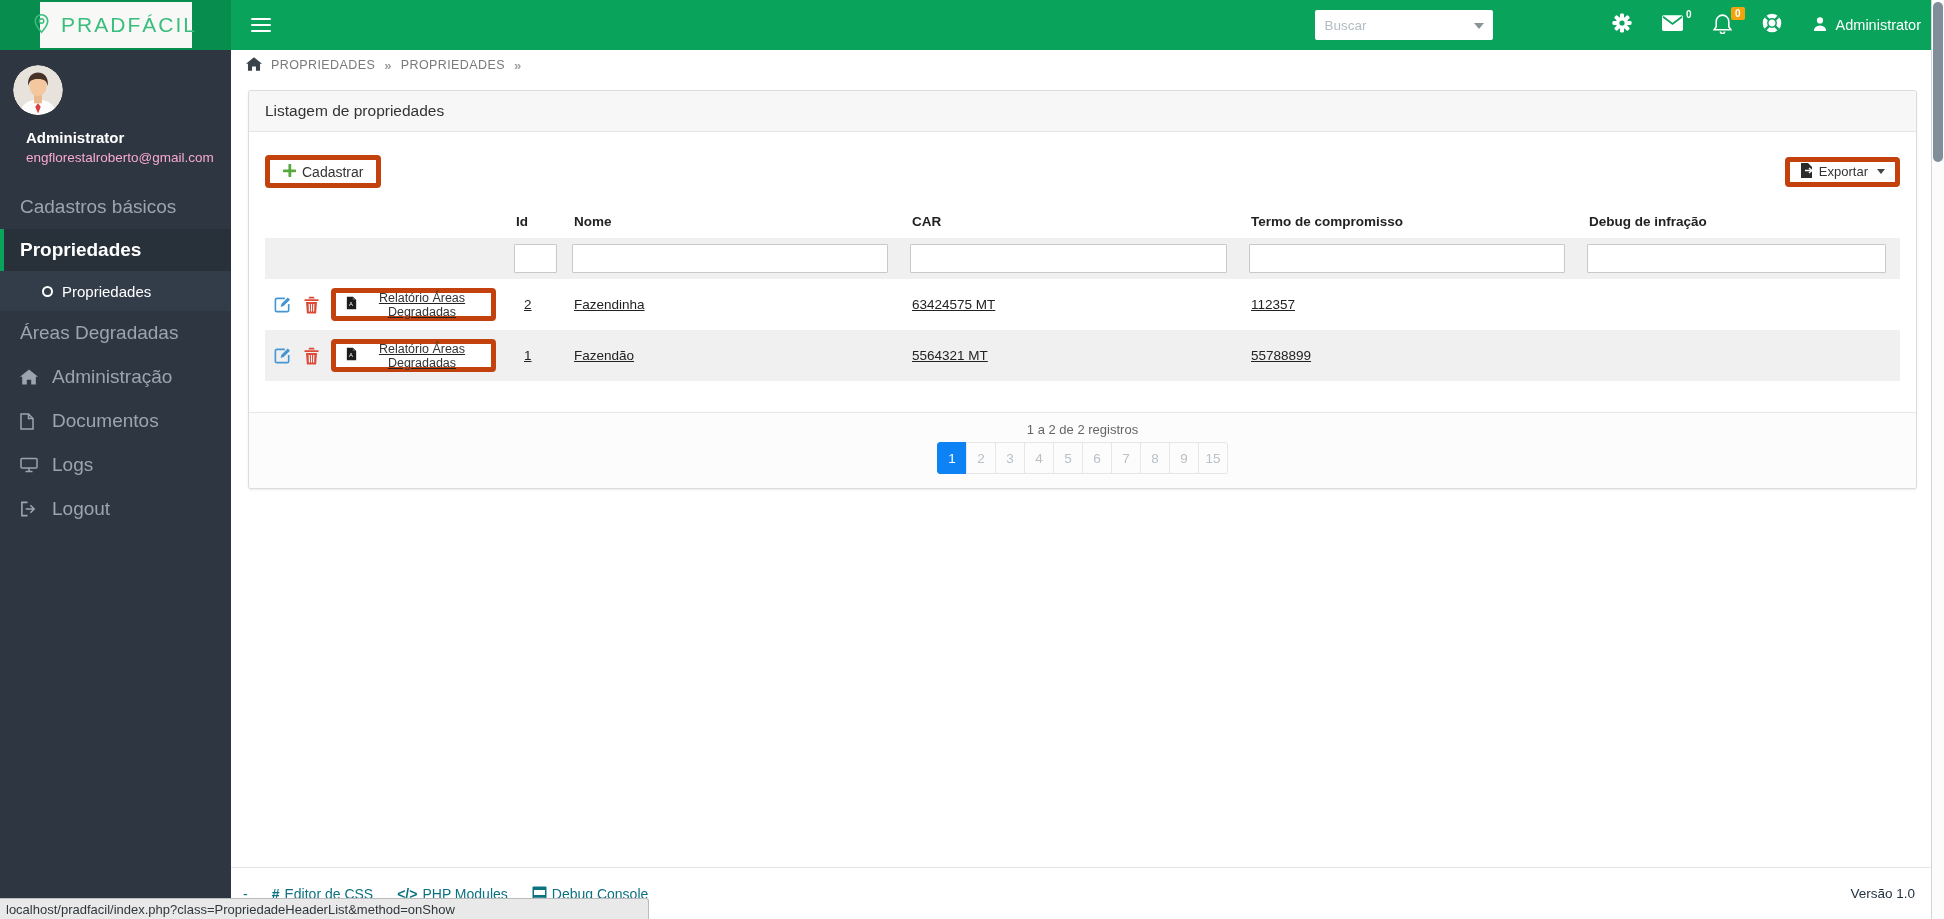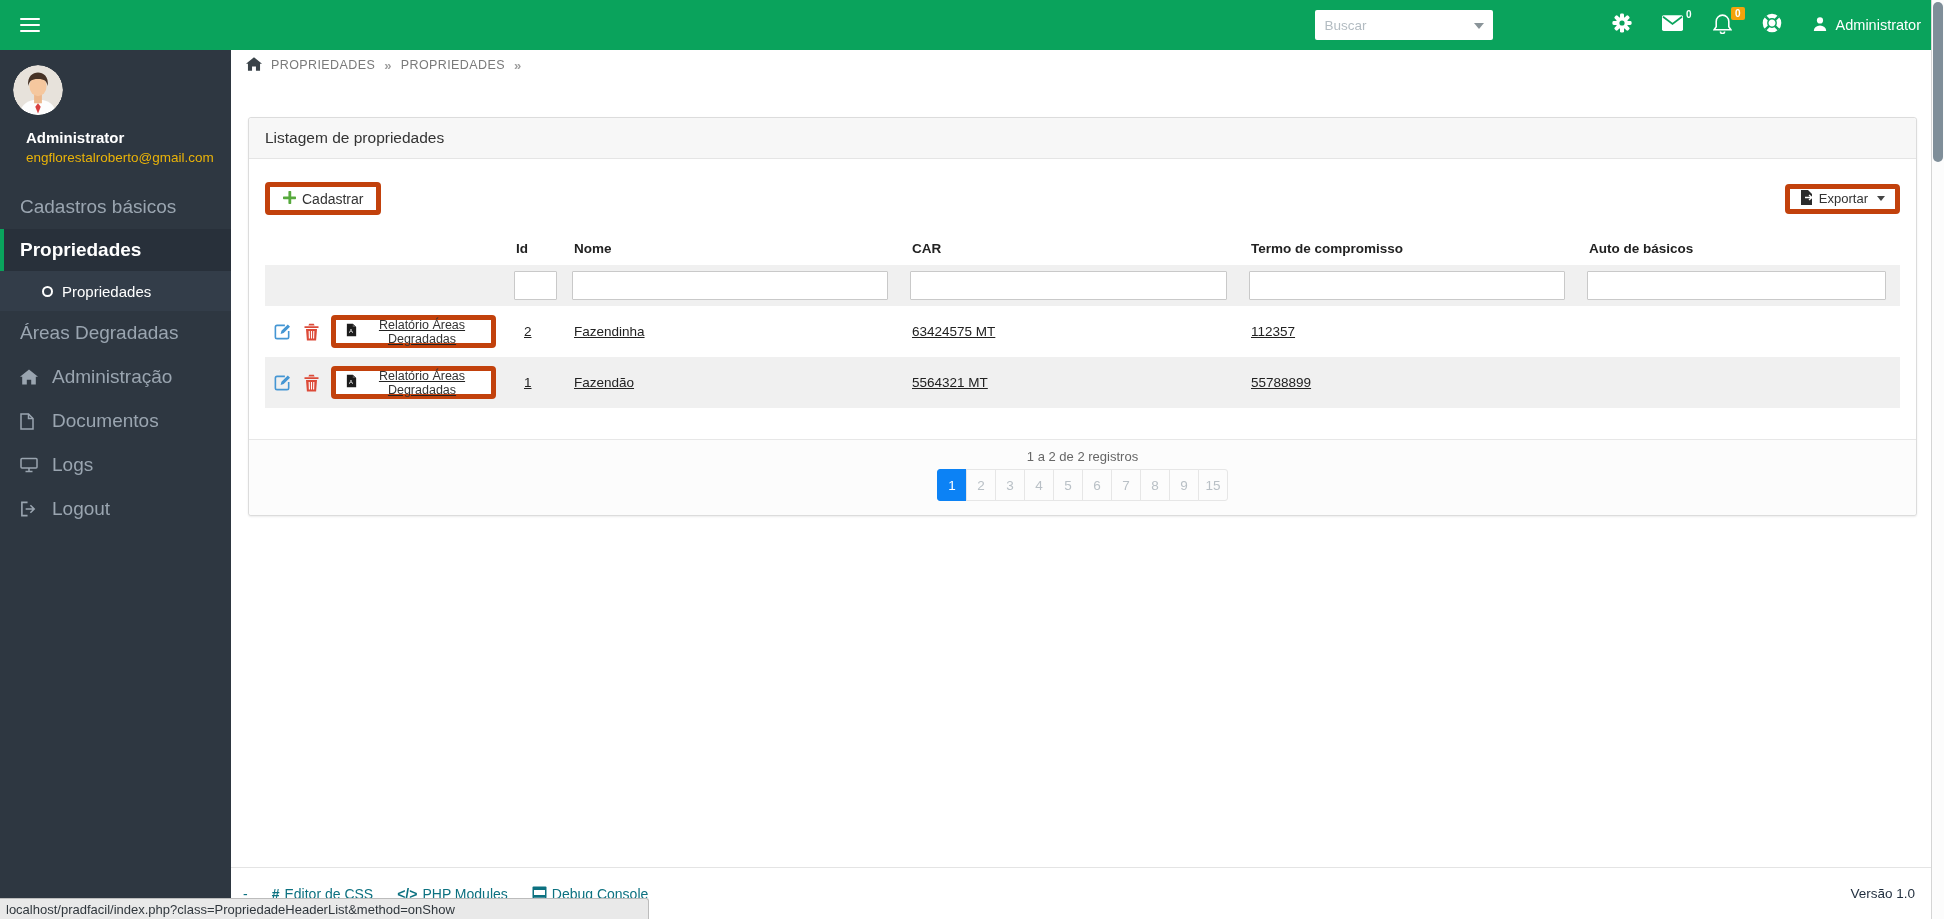--- a/index.html
+++ b/index.html
@@ -32,40 +32,40 @@
   .orange-badge{ position:absolute; top:7px; right:2px; background:#f3a30b; color:#fff;
                  font-size:10px; font-weight:700; padding:1px 4px; border-radius:2px; line-height:11px; }
   .nav-user{ display:flex; align-items:center; gap:8px; color:#fff; font-size:14.5px;
              padding:0 10px 0 15px; cursor:pointer; }
 
   
   .sidebar{ position:absolute; left:0; top:50px; width:231px; bottom:0; background:#2e3741; z-index:4; }
   .user-panel{ padding:15px 0 6px 13px; }
   .avatar{ width:50px; height:50px; border-radius:50%; overflow:hidden; }
   .user-name{ color:#fff; font-weight:700; font-size:15px; margin:14px 0 4px 13px; }
-  .user-email{ color:#eab308; font-size:13.5px; margin-left:13px; }
+  .user-email{ color:#f9a8d4; font-size:13.5px; margin-left:13px; }
   .menu{ margin-top:14px; list-style:none; }
   .menu-item{ height:44px; display:flex; align-items:center; padding-left:20px;
               color:#9aa5b0; font-size:19px; cursor:pointer; }
   .menu-item .mi{ width:26px; margin-right:6px; display:flex; align-items:center; color:#9aa5b0; }
   .menu-item.active-parent{ background:#28303a; border-left:4px solid #0aa35c;
                             padding-left:16px; color:#fff; font-weight:700; height:42px; }
   .menu-sub{ background:#333d49; height:40px; display:flex; align-items:center;
              padding-left:42px; color:#fff; font-size:15px; cursor:pointer; }
   .circle-o{ width:11px; height:11px; border:2px solid #fff; border-radius:50%;
              margin-right:9px; display:inline-block; }
 
   
   .main{ position:absolute; left:231px; top:50px; right:13px; bottom:0; background:#fff; }
   .breadcrumb{ height:30px; display:flex; align-items:center; padding-left:15px; gap:9px;
                font-size:12.5px; color:#7a7a7a; letter-spacing:.4px; }
   .crumb-sep{ color:#9d9d9d; font-size:13px; font-weight:700; }
 
   .card{ position:absolute; left:17px; right:14px; top:40px; height:399px; background:#fff;
-         border:1px solid #dcdcdc; border-radius:3px; box-shadow:0 1px 2px rgba(0,0,0,.08);margin-top:27px; }
+         border:1px solid #dcdcdc; border-radius:3px; box-shadow:0 1px 2px rgba(0,0,0,.08); }
   .card-header{ height:41px; background:#f7f7f7; border-bottom:1px solid #e5e5e5;
                 border-radius:3px 3px 0 0; display:flex; align-items:center;
                 padding-left:16px; font-size:15.5px; color:#333; }
   .card-body{ padding:23px 16px 0 16px; }
   .toolbar{ display:flex; justify-content:space-between; align-items:center; margin-bottom:16px; }
   .btn{ background:#fff; border:5px solid #c2410c; border-radius:4px; color:#333;
         display:inline-flex; align-items:center; gap:6px; cursor:pointer; font-family:inherit; }
   .btn-add{ height:33px; padding:0 13px; font-size:14px; }
   .btn-export{ height:30px; padding:0 10px; font-size:13px; }
   .caret-down{ width:0; height:0; border-left:4.5px solid transparent; border-right:4.5px solid transparent;
@@ -116,20 +116,32 @@
               border-left:1px solid #d5d5d5; z-index:30; }
   .scroll-thumb{ position:absolute; top:2px; left:1px; width:10px; height:160px;
                  background:#7f8e99; border-radius:5px; }
 </style>
 </head>
 <body>
 
 <div class="screen">
 
   <div class="navbar">
+    <div class="brand">
+      <div class="brand-box">
+        <span>
+          <svg width="15" height="21" viewBox="0 0 12 16">
+              <path d="M6 1a5 5 0 0 0-5 5c0 3.5 5 9 5 9s5-5.5 5-9a5 5 0 0 0-5-5z" fill="none" stroke="#3abd7d" stroke-width="1.3"></path>
+              <circle cx="6" cy="6" r="1.8" fill="none" stroke="#3abd7d" stroke-width="1.2"></circle>
+            </svg>
+        </span>
+        <span class="brand-divider"></span>
+        <span class="brand-text">PRADFÁCIL</span>
+      </div>
+    </div>
     <div class="hamburger">
       <span></span>
         <span></span>
         <span></span>
     </div>
     <div class="nav-spacer"></div>
     <div class="nav-search">
       <input type="text" placeholder="Buscar" style="">
       <span class="search-caret"></span>
     </div>
@@ -310,21 +322,21 @@
               <col style="width:338px">
               <col>
           </colgroup>
           <thead>
             <tr>
               <th></th>
               <th class="th-id">Id</th>
               <th>Nome</th>
               <th>CAR</th>
               <th>Termo de compromisso</th>
-              <th>Auto de básicos</th>
+              <th>Debug de infração</th>
             </tr>
           </thead>
           <tbody>
             <tr class="filter-row">
               <td></td>
               <td><input class="small" type="text" style=""></td>
               <td><input type="text" style=""></td>
               <td><input type="text" style=""></td>
               <td><input type="text" style=""></td>
               <td><input type="text" style=""></td>

